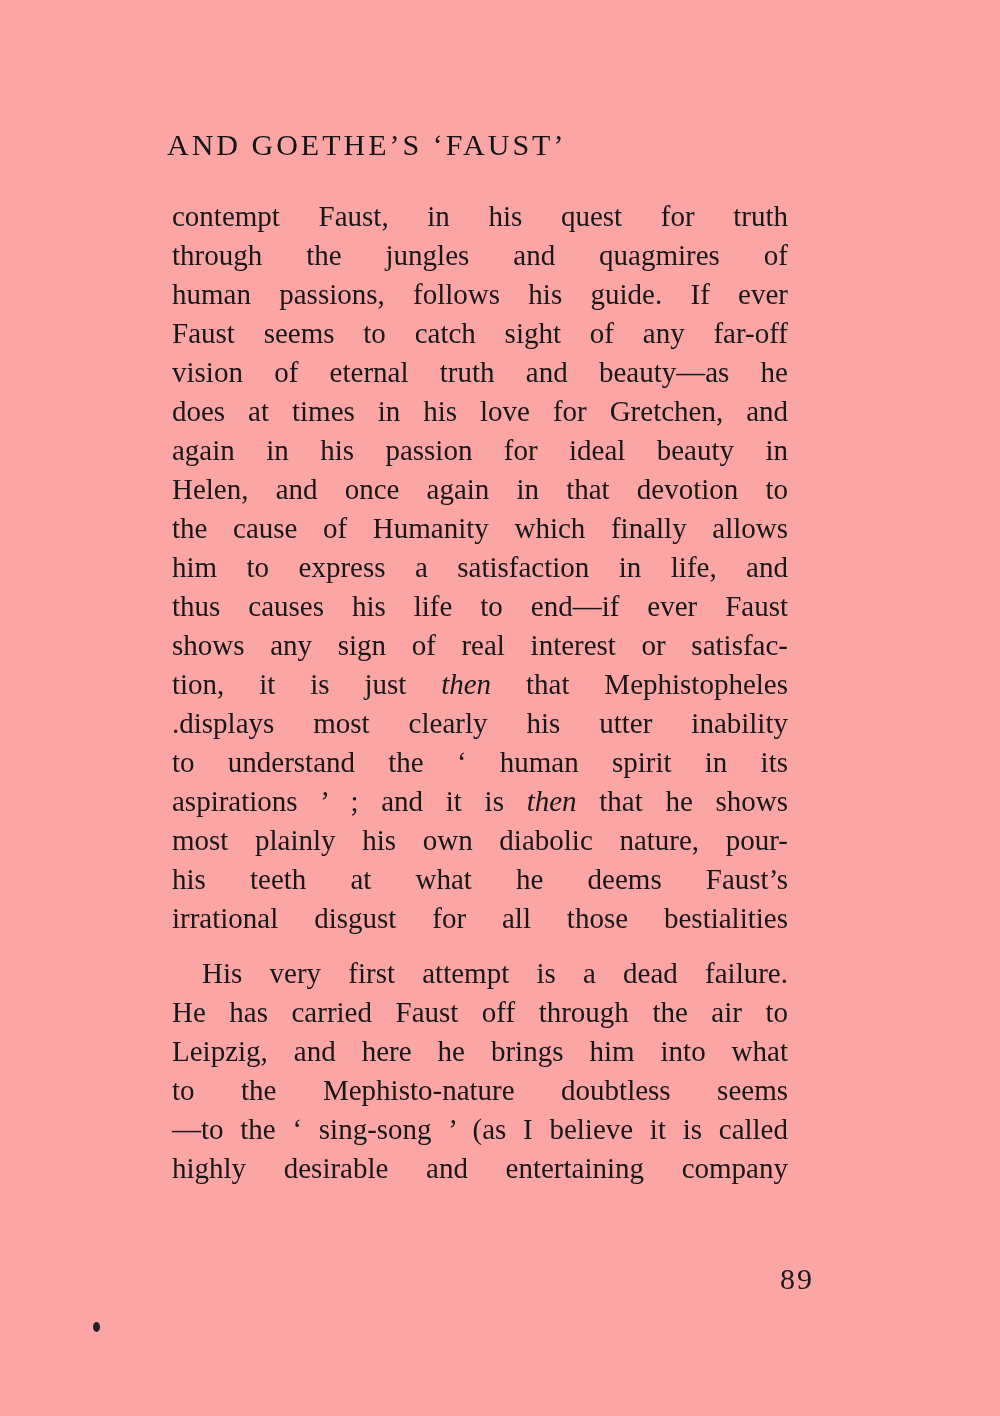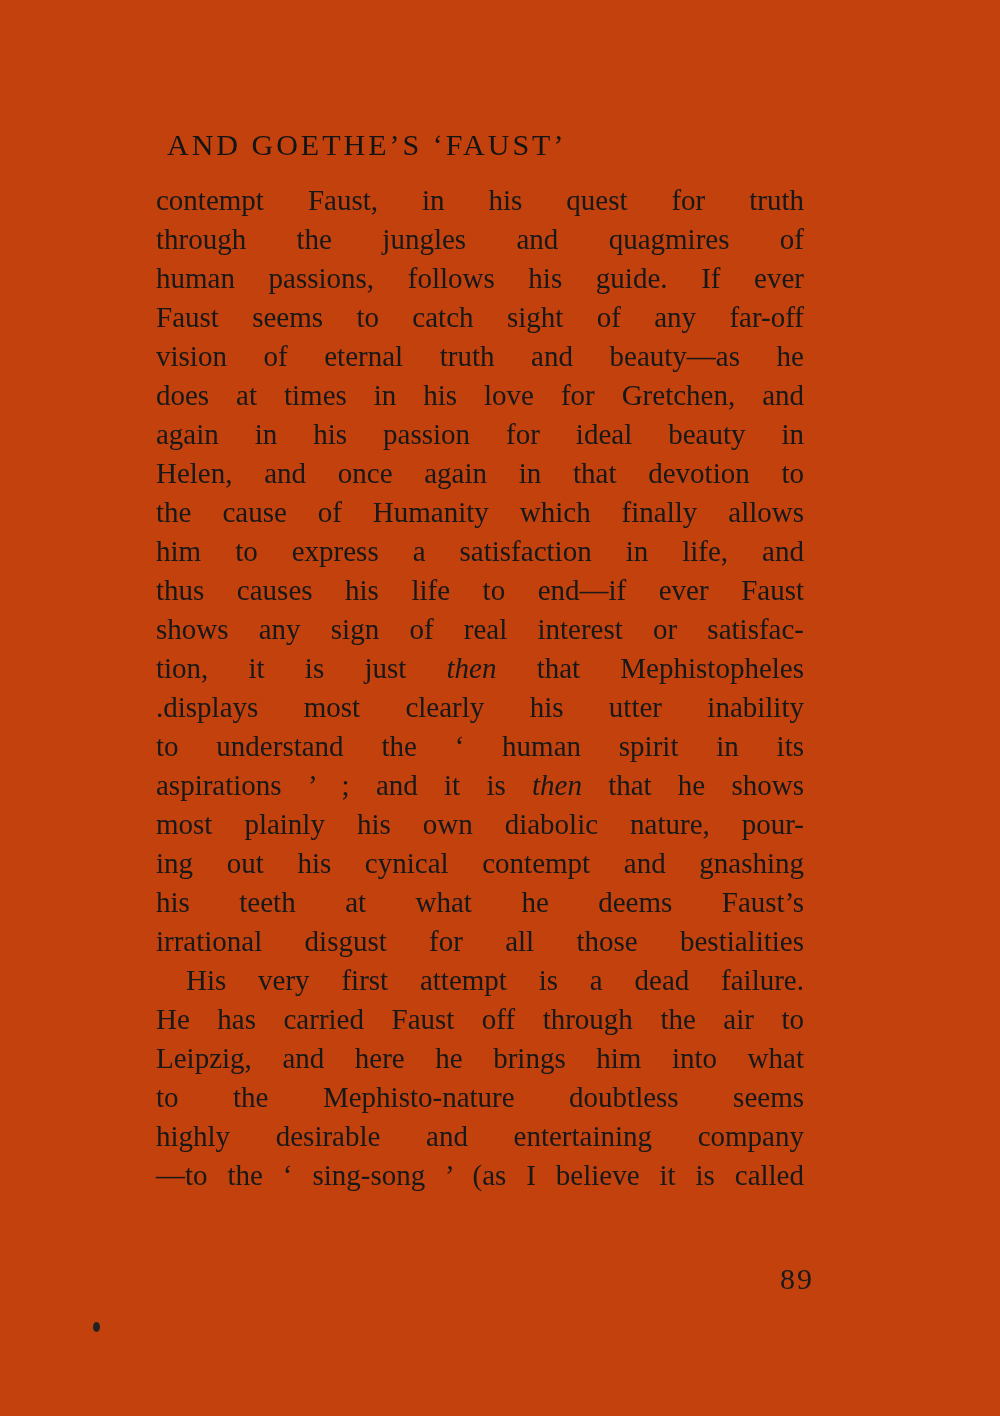--- a/index.html
+++ b/index.html
@@ -4,21 +4,21 @@
 <style>
   html, body {
     margin: 0;
     padding: 0;
     background: #ffffff;
   }
   .page {
     position: relative;
     width: 1000px;
     height: 1416px;
-    background: #c2410c;
+    background: #fca5a5;
     color: #161616;
     font-family: "Liberation Serif", serif;
     overflow: hidden;
   }
   .running-header {
     position: absolute;
     left: 167px;
     top: 128px;
     font-size: 30px;
     letter-spacing: 3px;
@@ -26,21 +26,21 @@
     white-space: nowrap;
     color: #141414;
   }
   .page-body {
     position: absolute;
     left: 156px;
     top: 181px;
     width: 648px;
   }
   .paragraph {
-    margin: 0;
+    margin: 16px;
   }
   .line {
     font-size: 29px;
     line-height: 39px;
     text-align: justify;
     text-align-last: justify;
     word-spacing: 1px;
     color: #181818;
   }
   .line.last {
@@ -89,30 +89,29 @@
         <div class="line"><span>Helen, and once again in that devotion to</span></div>
         <div class="line"><span>the cause of Humanity which finally allows</span></div>
         <div class="line"><span>him to express a satisfaction in life, and</span></div>
         <div class="line"><span>thus causes his life to end—if ever Faust</span></div>
         <div class="line"><span>shows any sign of real interest or satisfac-</span></div>
         <div class="line"><span>tion, it is just </span><span class="italic">then</span><span> that Mephistopheles</span></div>
         <div class="line"><span>.displays most clearly his utter inability</span></div>
         <div class="line"><span>to understand the ‘ human spirit in its</span></div>
         <div class="line"><span>aspirations ’ ; and it is </span><span class="italic">then</span><span> that he shows</span></div>
         <div class="line"><span>most plainly his own diabolic nature, pour-</span></div>
-        <div class="line"><span>ing out his cynical contempt and gnashing</span></div>
         <div class="line"><span>his teeth at what he deems Faust’s</span></div>
         <div class="line"><span>irrational disgust for all those bestialities</span></div>
       </div>
       <div class="paragraph">
         <div class="line indent"><span>His very first attempt is a dead failure.</span></div>
         <div class="line"><span>He has carried Faust off through the air to</span></div>
         <div class="line"><span>Leipzig, and here he brings him into what</span></div>
         <div class="line"><span>to the Mephisto-nature doubtless seems</span></div>
+        <div class="line"><span>—to the ‘ sing-song ’ (as I believe it is called</span></div>
         <div class="line"><span>highly desirable and entertaining company</span></div>
-        <div class="line"><span>—to the ‘ sing-song ’ (as I believe it is called</span></div>
       </div>
     </div>
 
   <div class="page-number">89</div>
 
   <div class="ink-speck"></div>
 </div>
 
 </body></html>

